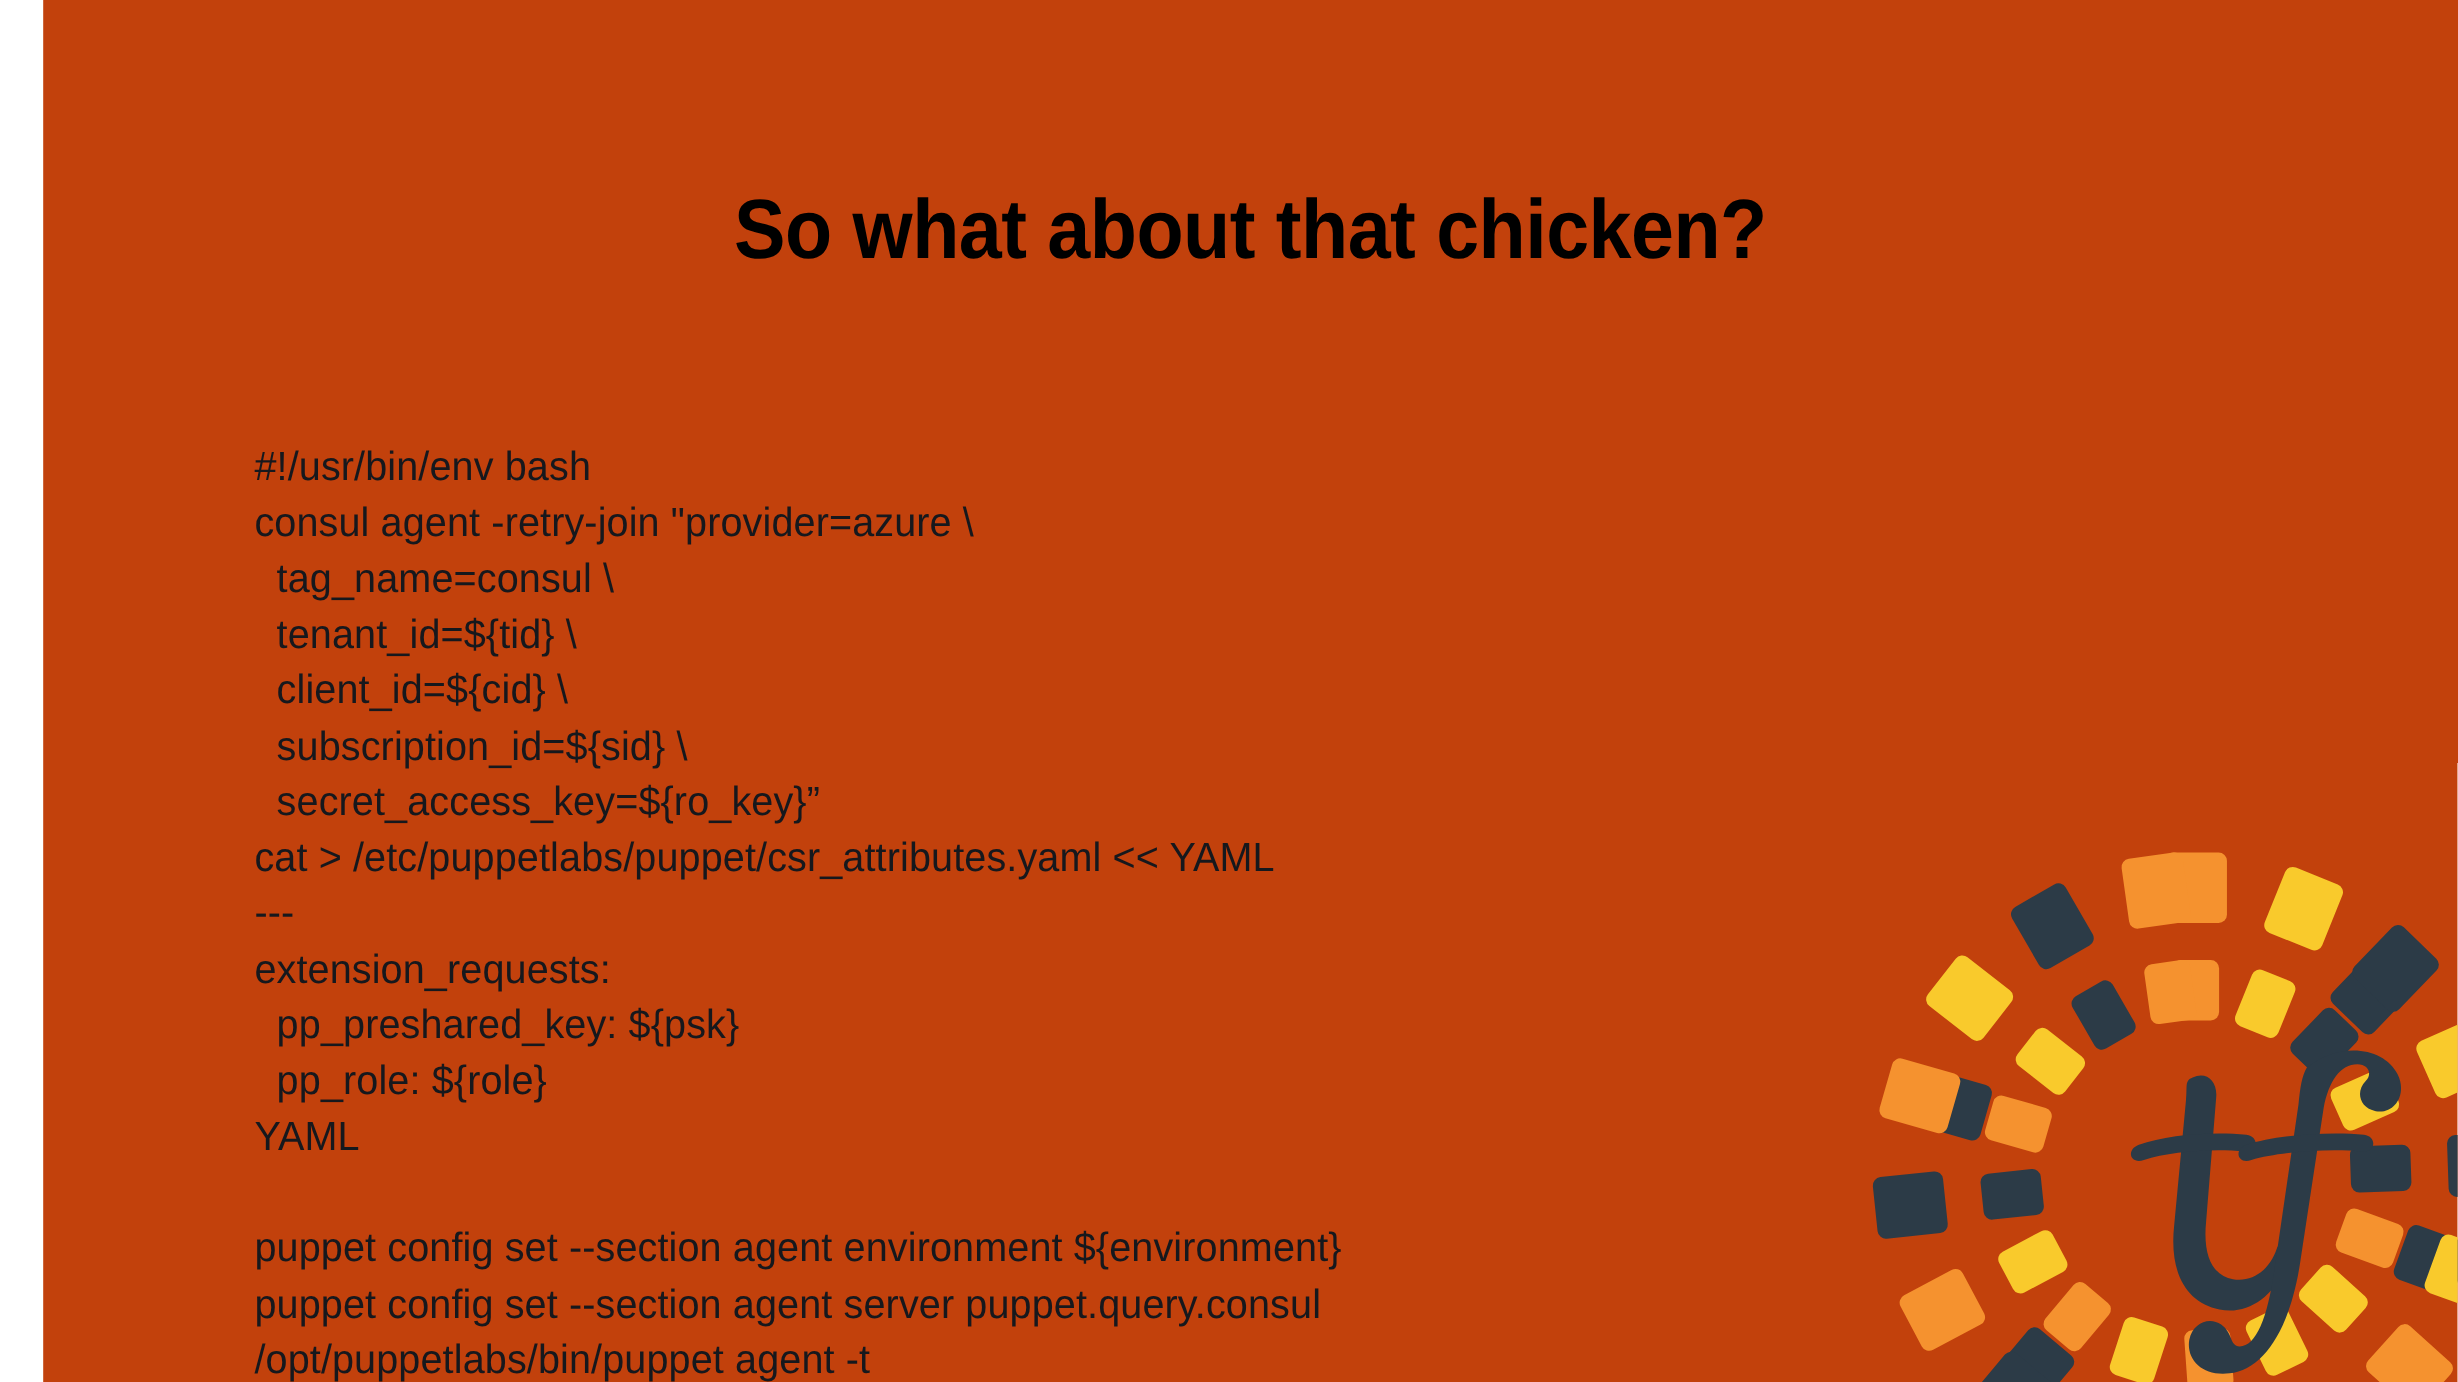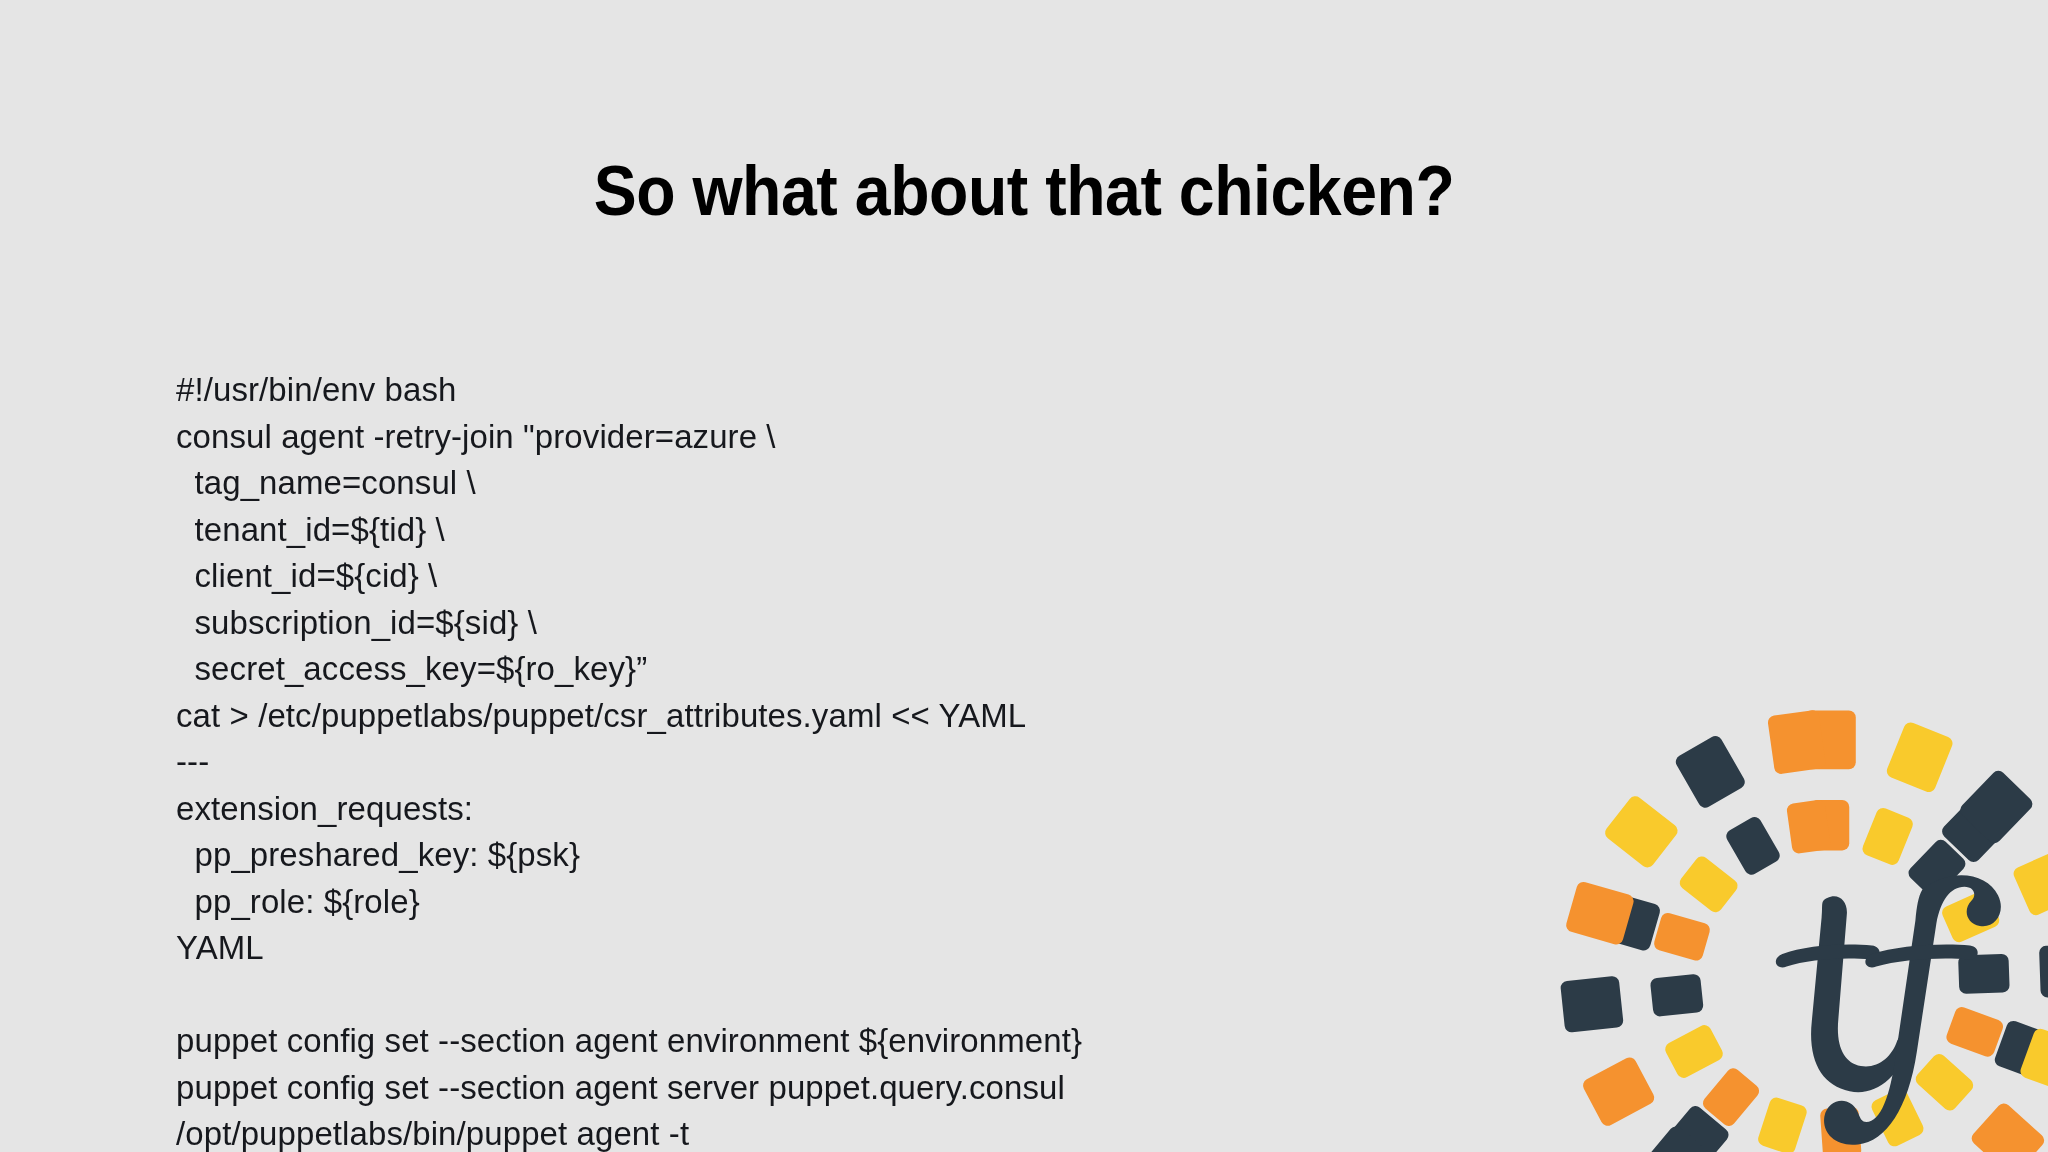--- a/index.html
+++ b/index.html
@@ -15,21 +15,22 @@
     position: relative;
     overflow: hidden;
     font-family: "Liberation Sans", sans-serif;
     -webkit-font-smoothing: antialiased;
   }
 
   
   .slide {
     position: absolute;
     inset: 0;
-    background: #e5e5e5;
+    background: #c2410c;
+    margin-left: 36px;
   }
 
   
   .slide-title {
     position: absolute;
     left: 0;
     right: 0;
     top: 108px;
     text-align: center;
     font-family: "Liberation Sans", sans-serif;

